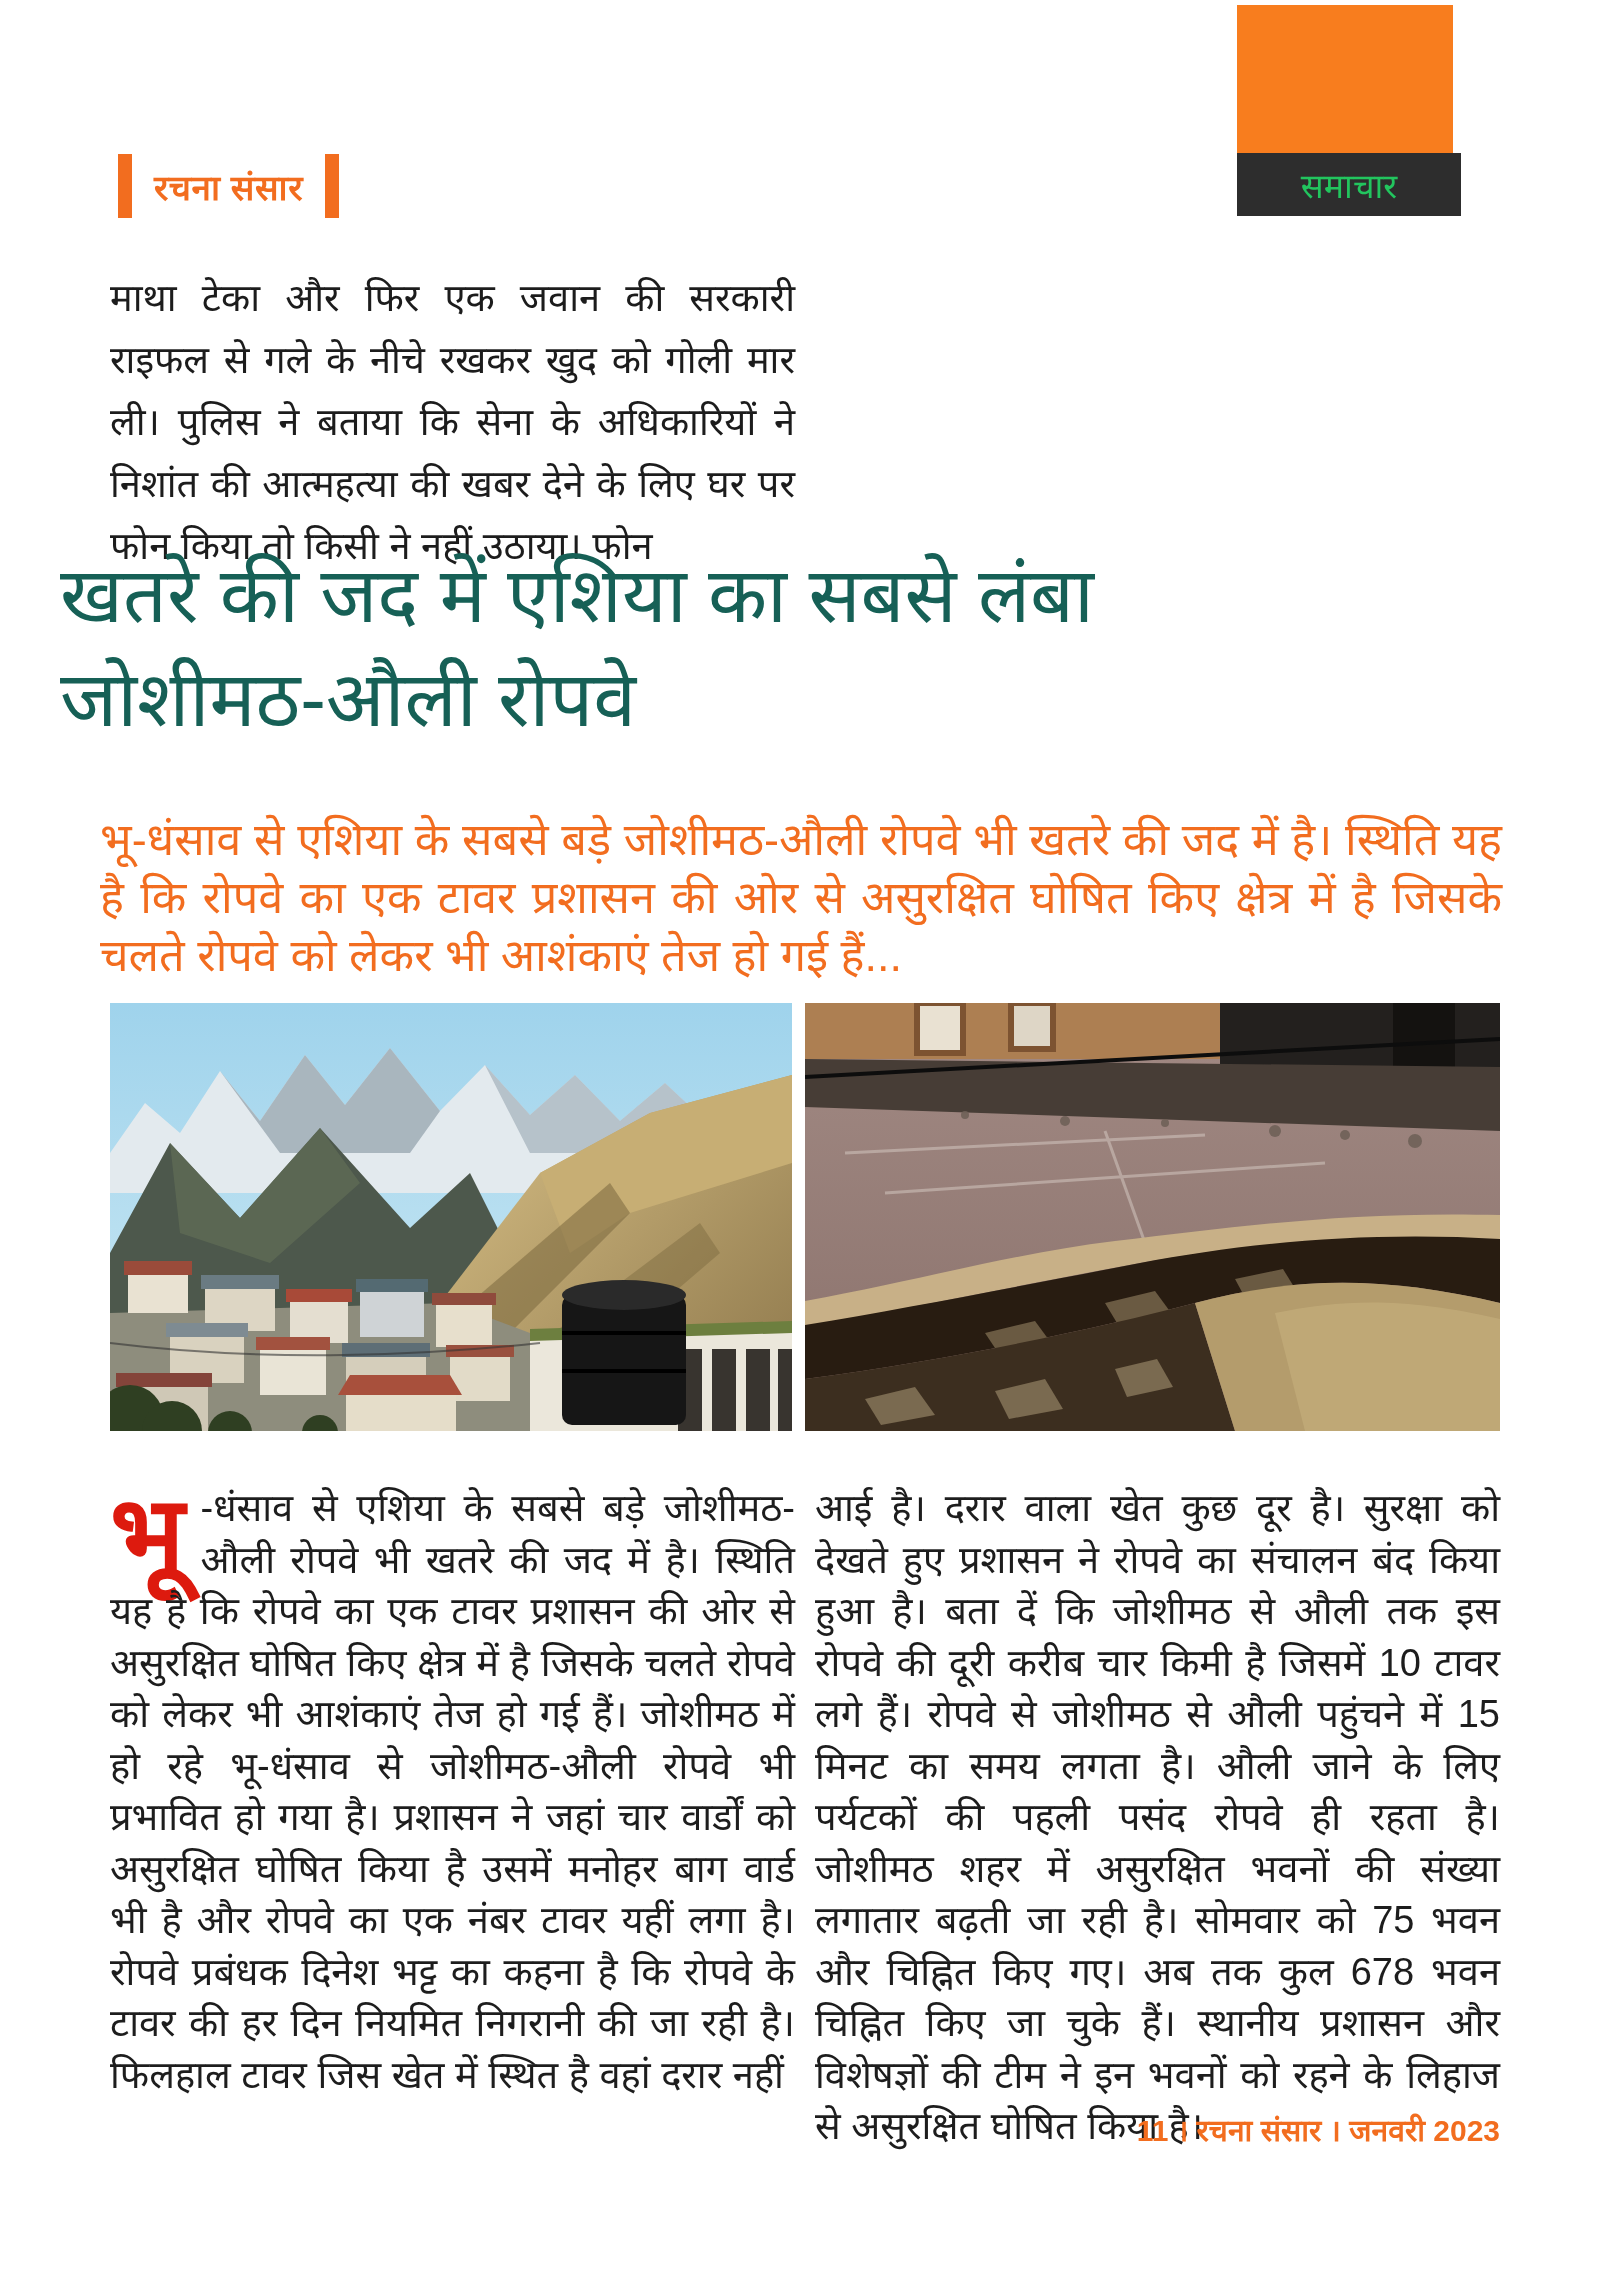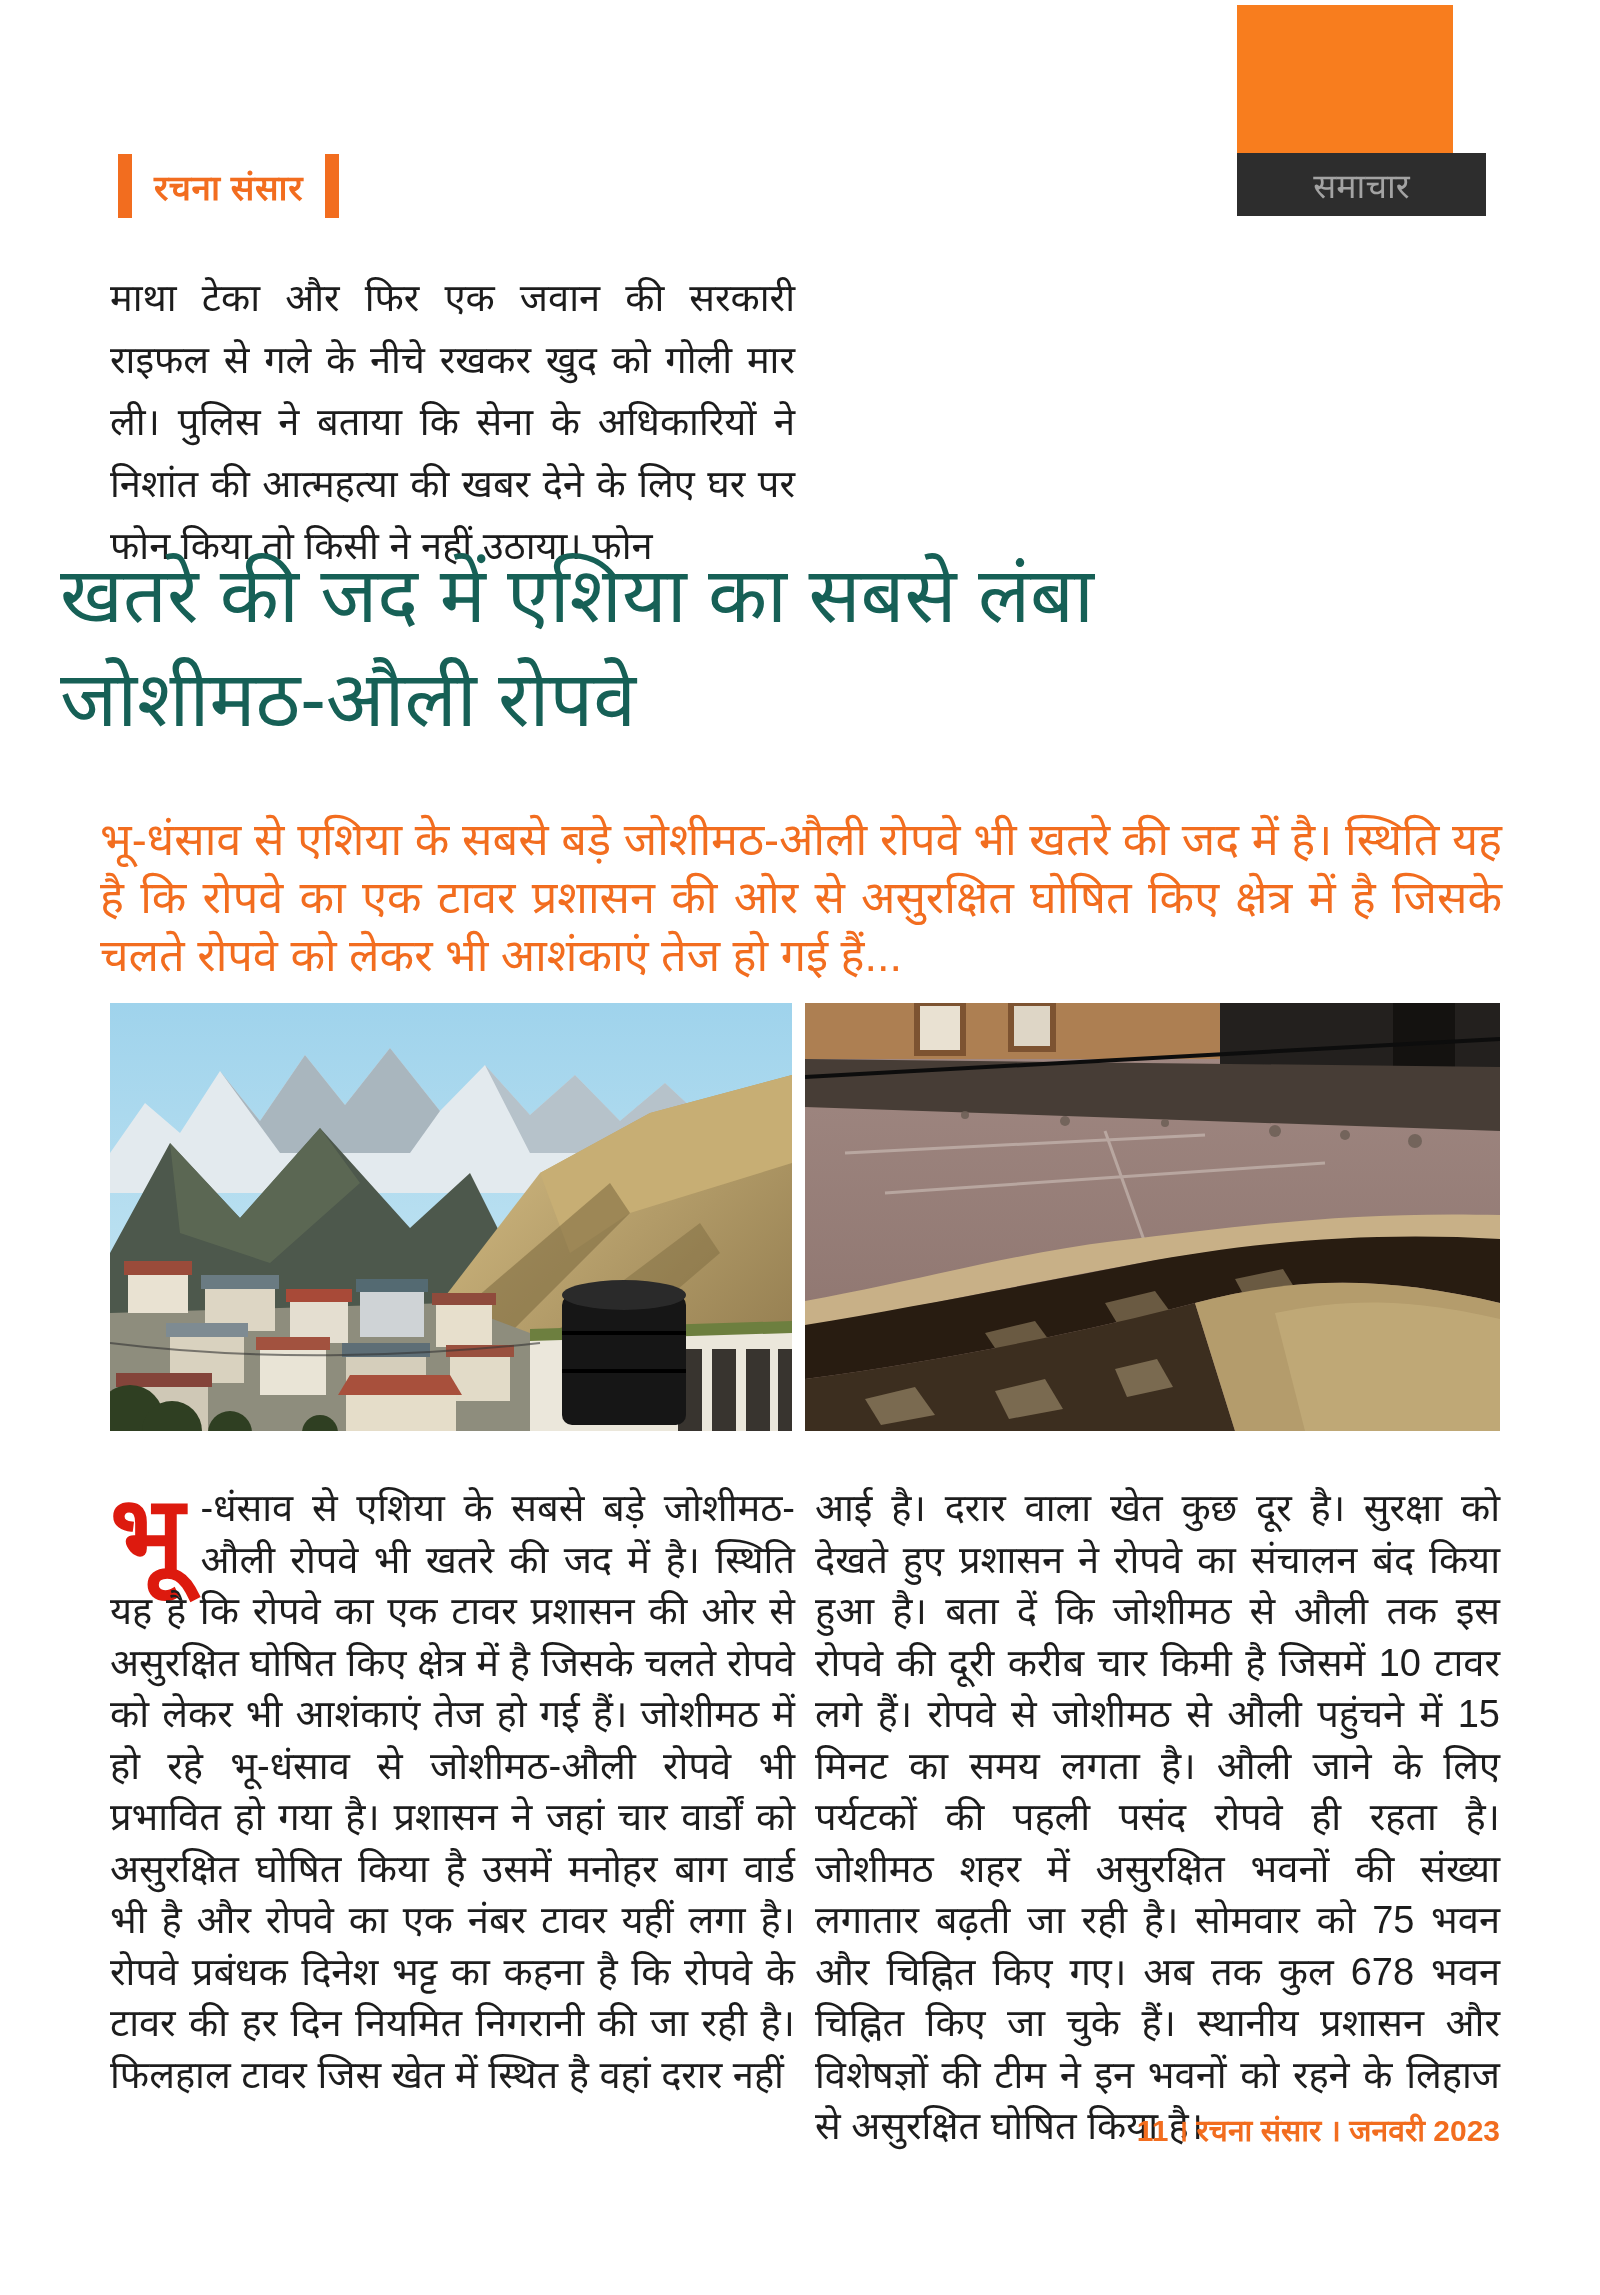--- a/index.html
+++ b/index.html
@@ -17,22 +17,22 @@
   .brand-bar { width:14px; height:64px; background:#f26d1f; }
   .brand-title {
     color:#f26d1f; font-size:35px; font-weight:600;
     padding:0 22px; letter-spacing:0.5px;
   }
   .corner-block {
     position:absolute; left:1237px; top:0; width:216px; height:148px;
     background:#f87d1e;
   }
   .section-tag {
-    position:absolute; left:1237px; top:148px; width:249px; height:63px;
-    background:#2d2d2d; color:#a3a3a3; display:flex;
+    position:absolute; left:1237px; top:148px; width:224px; height:63px;
+    background:#2d2d2d; color:#22c55e; display:flex;
     align-items:center; justify-content:center; font-size:34px; font-weight:500;
   }
   
   .top-story {
     position:absolute; top:262px; left:110px; width:1390px;
     display:flex; gap:20px;
   }
   .top-story p {
     width:685px; font-size:38px; line-height:62px; color:#1c1c1c;
     text-align:justify; font-weight:500;

